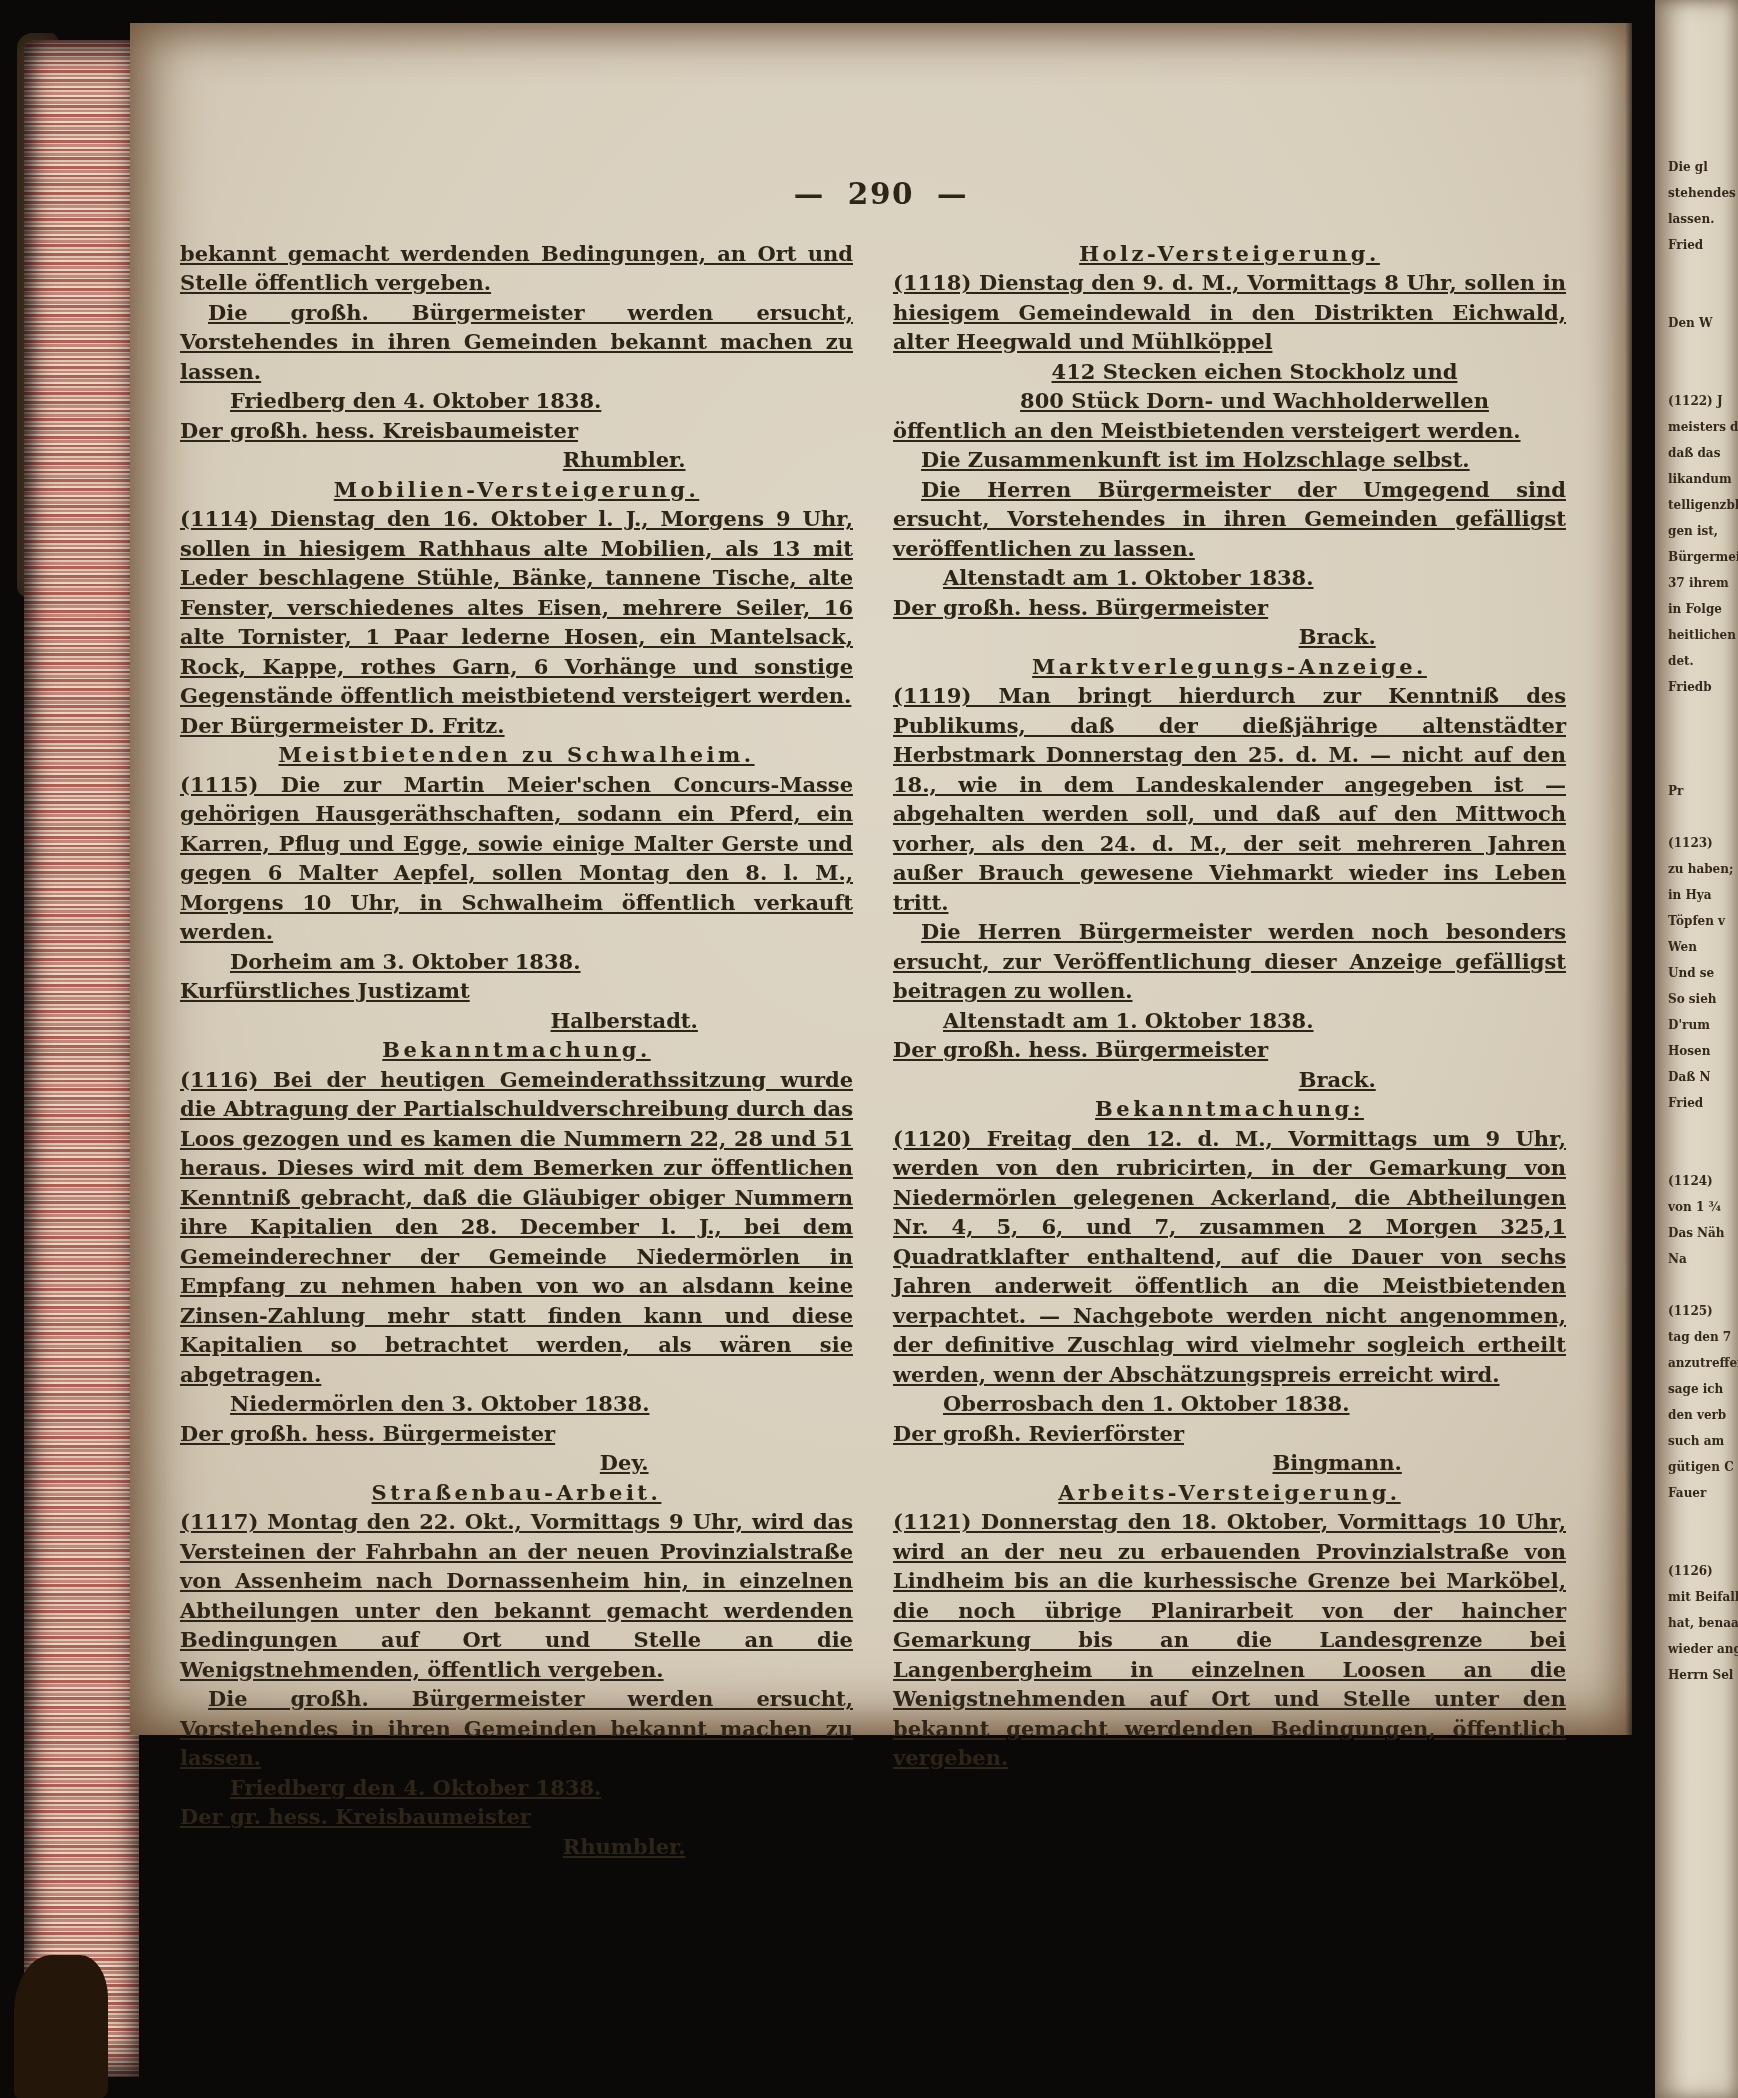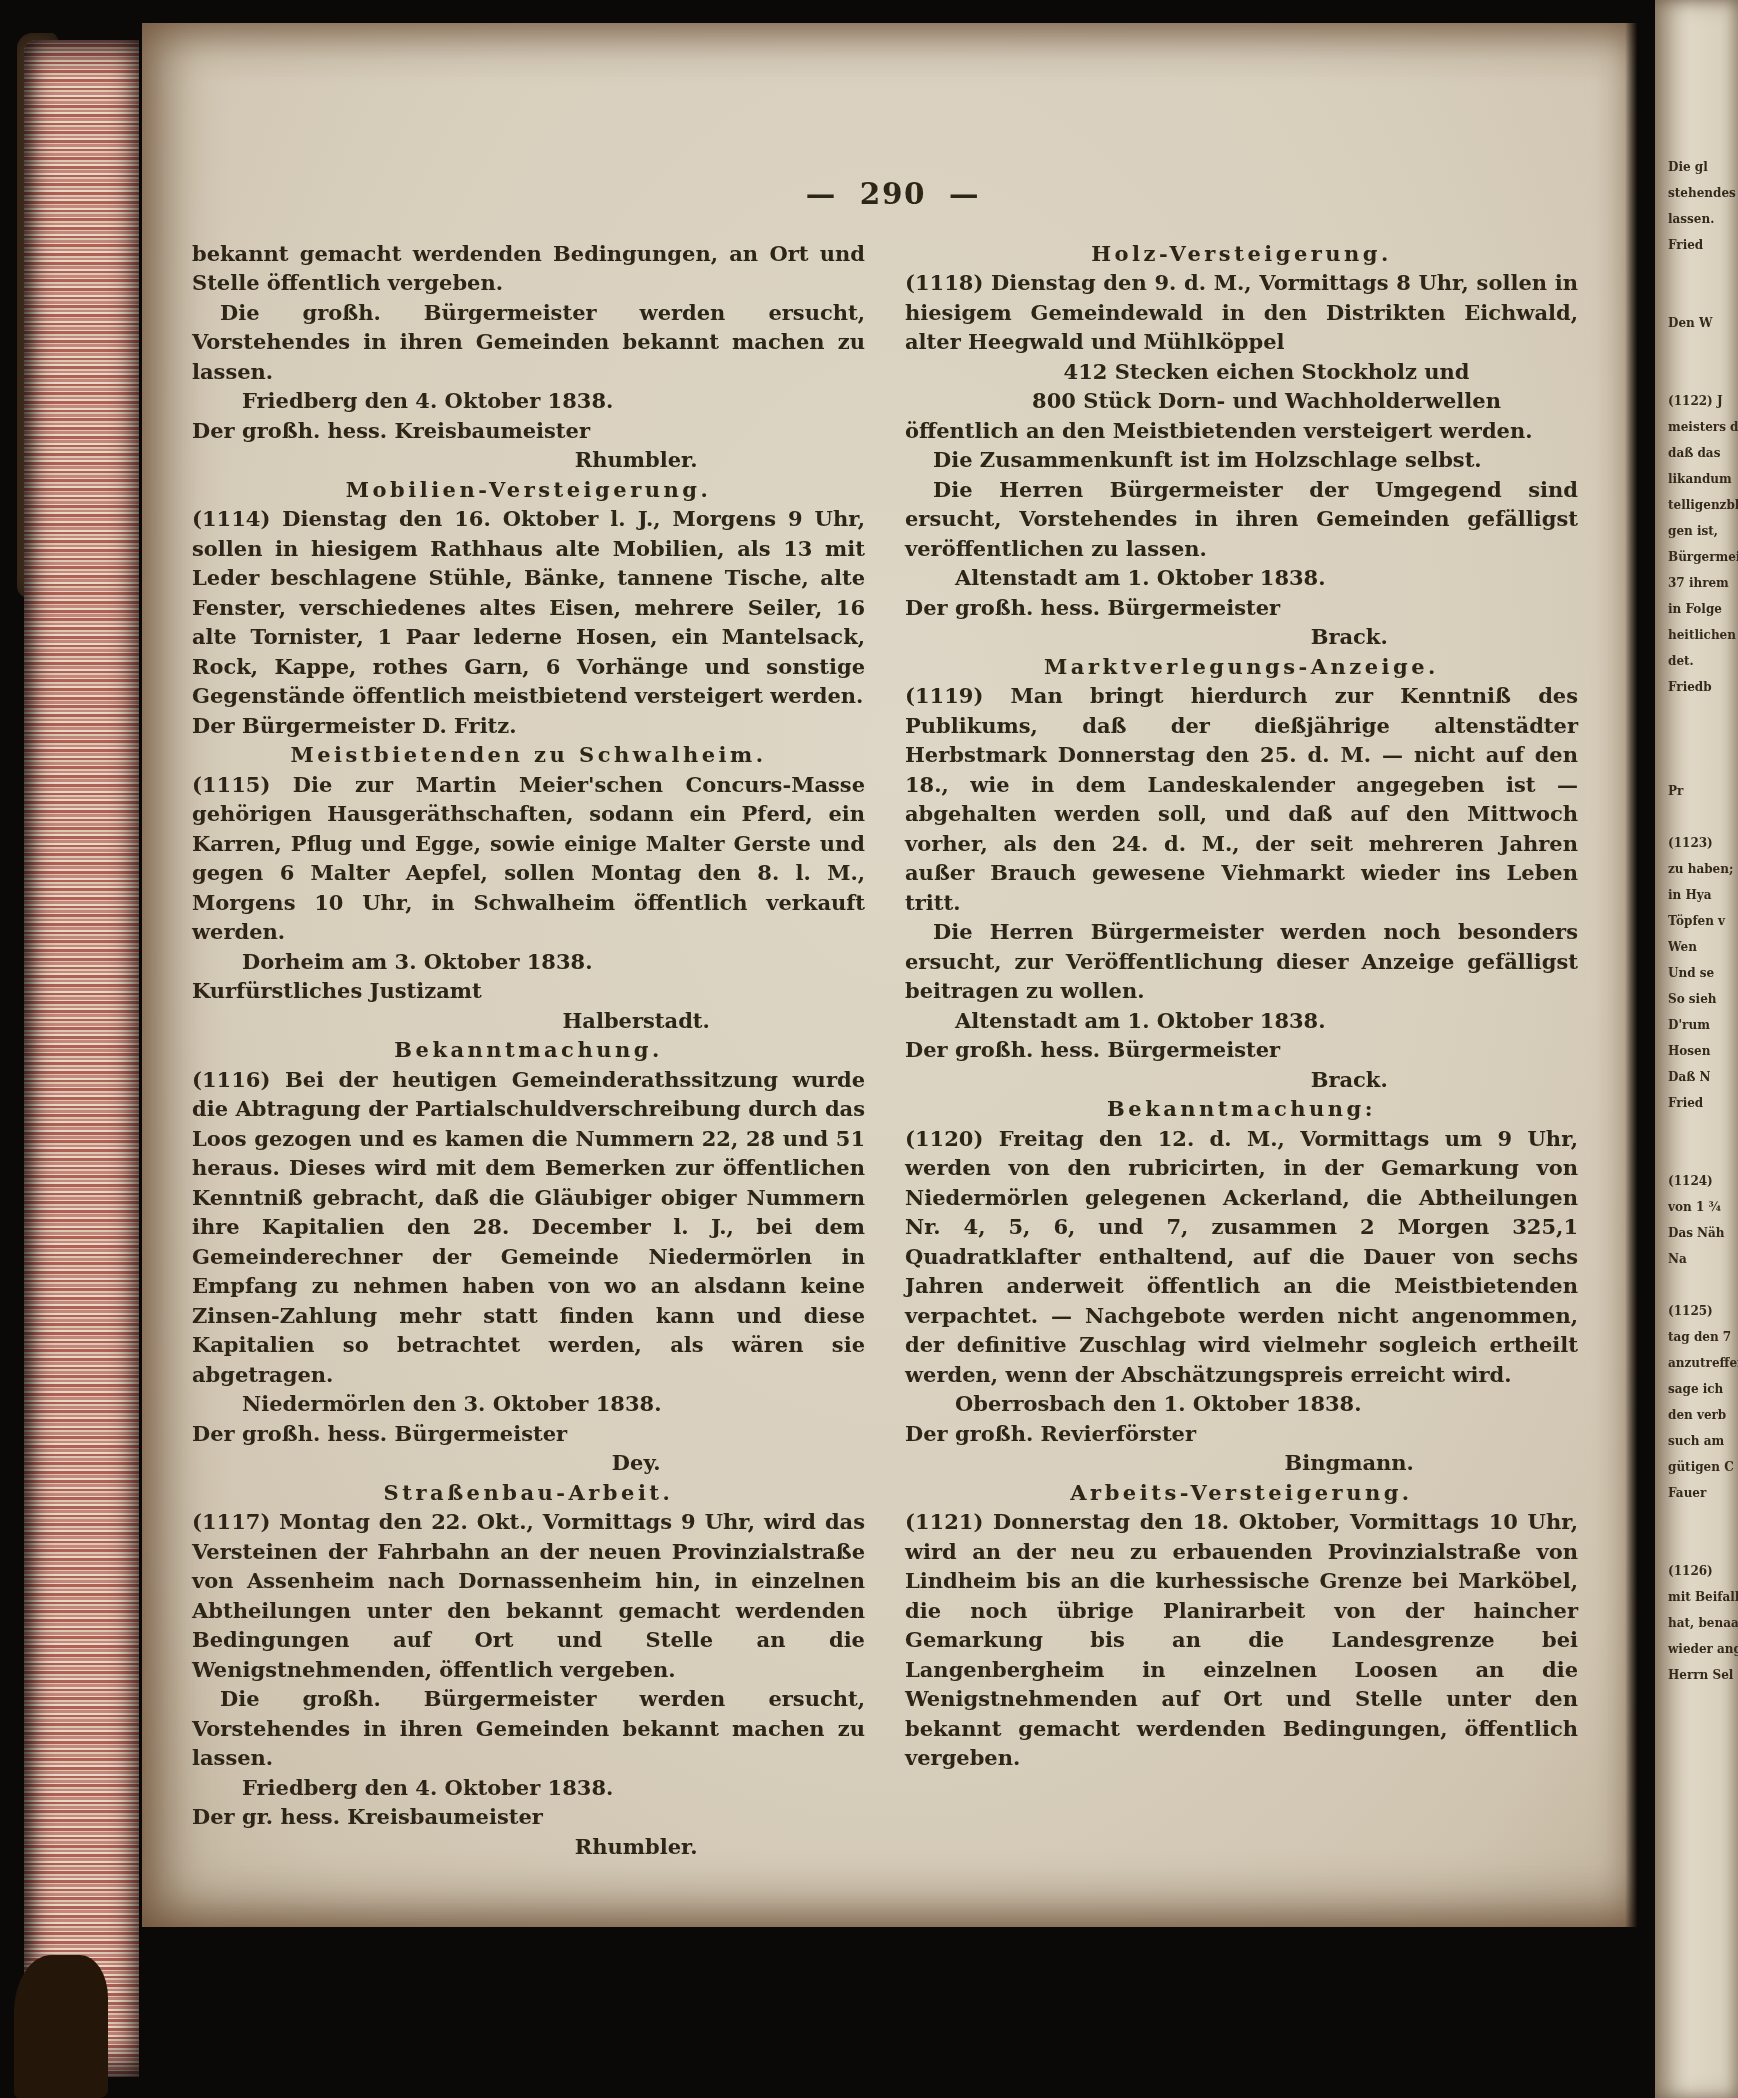--- a/index.html
+++ b/index.html
@@ -27,21 +27,21 @@
     background:linear-gradient(to right,#3a2a1b,#4a3523 60%,#2e2013);
     border-radius:15.6px 46% 40% 12px;
     box-shadow:inset -10.4px 0 22.6px rgba(0,0,0,.55);
   }
   .leather-bottom{
     position:absolute;left:14px;top:1955px;width:94px;height:143px;
     background:#241709;border-radius:40% 30% 8.7px 5.2px;
   }
   
   .page{
-    position:absolute;left:142px;top:22.6px;width:1502px;height:1904px;
+    position:absolute;left:130px;top:22.6px;width:1502px;height:1712px;
     box-sizing:border-box;
     background:radial-gradient(ellipse at 50% 38%, #ded6c6 0%, var(--paper) 55%, #cfc4b0 85%, #c0b29c 100%);
     box-shadow:
       inset 24px 0 52px rgba(96,66,40,.5),
       inset -14px 0 31px rgba(96,66,40,.38),
       inset 0 17.4px 38px rgba(96,66,40,.32),
       inset 0 -24px 48px rgba(96,66,40,.38);
     color:var(--ink);
   }
   .pagehead{
@@ -49,21 +49,21 @@
     font-size:29.5px;font-weight:bold;letter-spacing:1.7px;color:var(--ink);
   }
   .pagehead .num{margin:0 22.6px;}
   .columns{
     display:flex;gap:40px;
     padding:28px 66px 0 50px;box-sizing:border-box;
   }
   .col{
     flex:1;min-width:0;
     font-size:21px;line-height:29.5px;font-weight:bold;
-    text-align:justify;color:var(--ink);
+    text-align:justify;color:var(--ink);text-decoration:underline;
   }
   .col p{margin:0;}
   .head{text-align:center;letter-spacing:3.5px;margin:2.6px 0 0.9px;}
   .ind{text-indent:28px;}
   .cont{text-indent:0;}
   .num{text-indent:0;}
   .date{text-indent:50px;text-align:left;}
   .item{text-indent:50px;text-align:center;}
   .sig{text-align:left;padding-right:24px;}
   .sign{text-align:center;padding-left:32%;}

